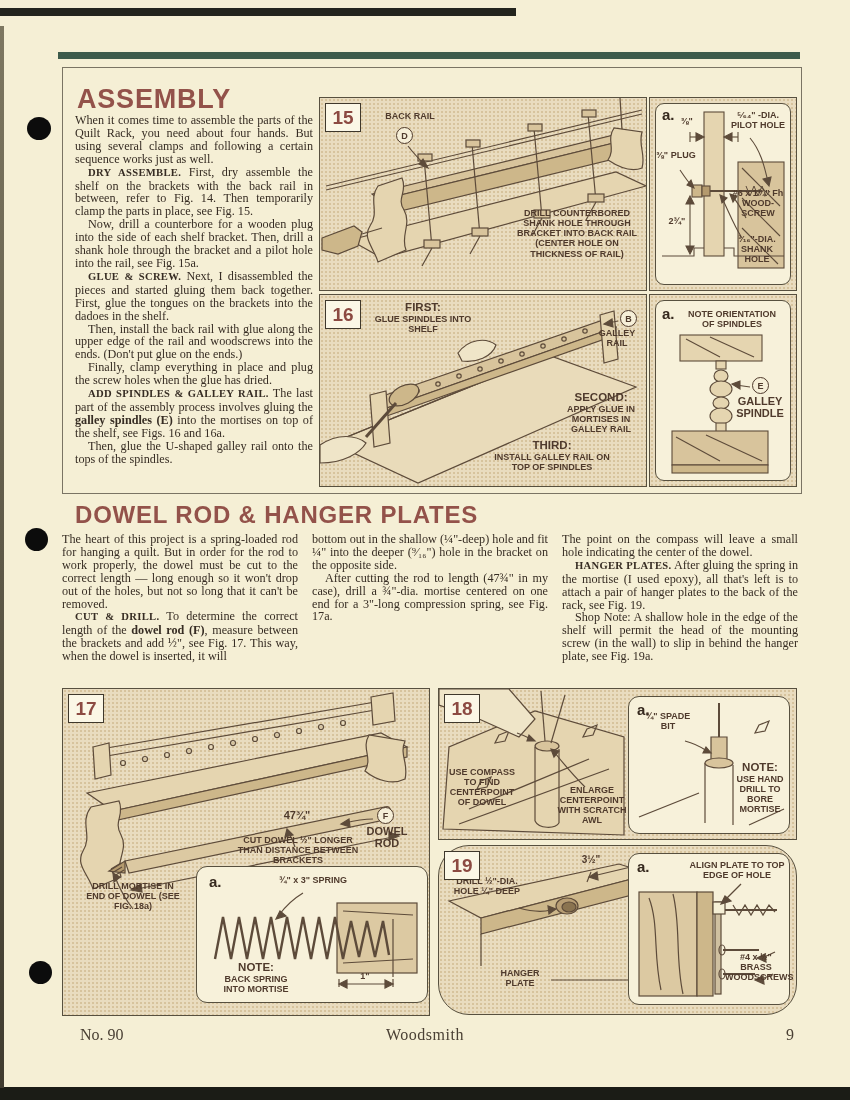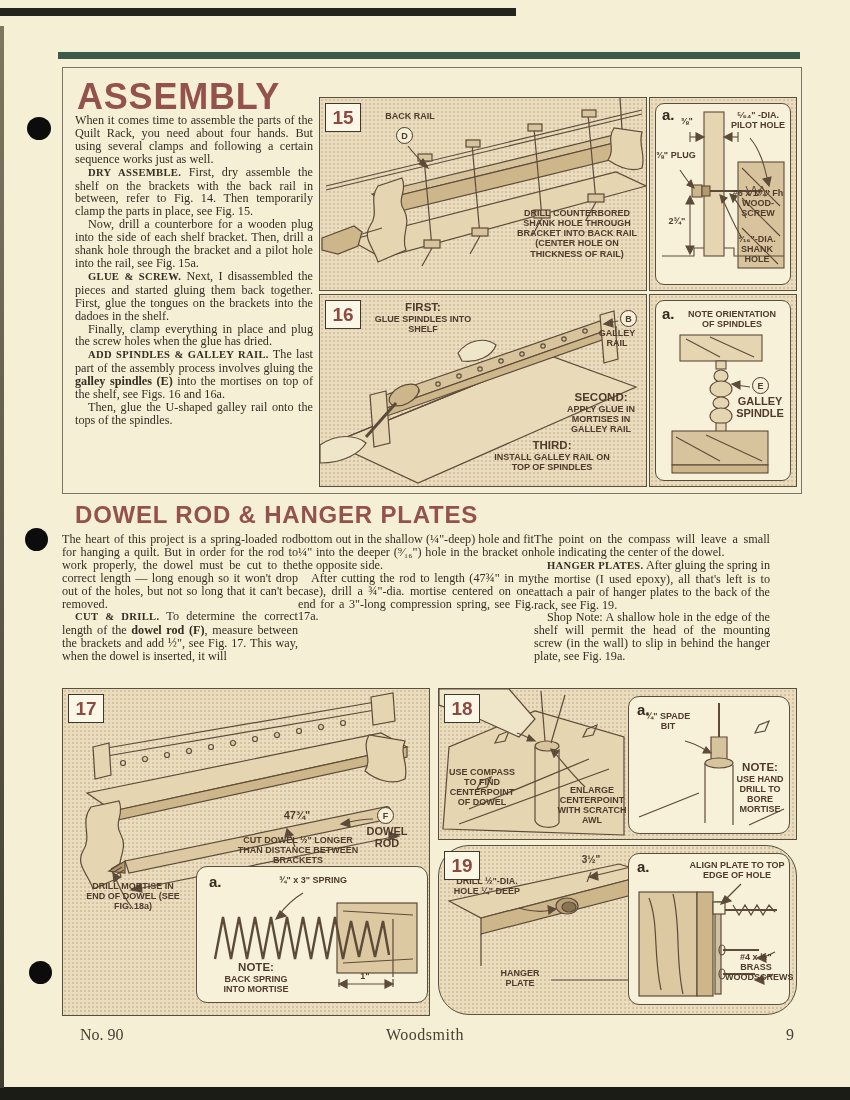--- a/index.html
+++ b/index.html
@@ -22,45 +22,46 @@
           color:#8c4a42;font:700 19px "Liberation Sans",sans-serif;display:flex;align-items:center;justify-content:center;z-index:3;}
   .apanel{position:absolute;left:5px;top:5px;right:5px;bottom:5px;background:#f7f1da;border:1.3px solid #57503f;border-radius:9px;}
   .ipanel{position:absolute;background:#f7f1da;border:1.4px solid #57503f;border-radius:11px;}
   .lbl{position:absolute;font-family:"Liberation Sans",sans-serif;font-weight:700;font-size:9px;line-height:1.13;
        color:#4f3a2c;text-align:center;z-index:2;}
   .lbl .head{display:block;font-size:11.5px;}
   .tag{position:absolute;font:700 15px "Liberation Sans",sans-serif;color:#36291e;z-index:2;}
   .co{position:absolute;width:15px;height:15px;border:1.3px solid #4f3a2c;border-radius:50%;background:#f6efd8;
       color:#4f3a2c;font:700 9px "Liberation Sans",sans-serif;display:flex;align-items:center;justify-content:center;z-index:2;}
   .art{position:absolute;left:0;top:0;}
-  .cols{position:absolute;left:62px;top:533px;width:736px;display:flex;gap:0;}
+  .cols{position:absolute;left:62px;top:533px;width:736px;display:flex;gap:14px;}
   .dcol{width:236px;}
   .footer{position:absolute;left:0;top:1026px;width:850px;font-size:16px;color:#4a4034;}
 </style>
 </head>
 <body>
 
 <div class="page">
 
   <div class="scan-top"></div>
   <div class="scan-bottom"></div>
   <div class="scan-left"></div>
   <div class="hole" style="left:27px;top:117px;width:24px;height:23px;"></div>
   <div class="hole" style="left:25px;top:528px;width:23px;height:23px;"></div>
   <div class="hole" style="left:29px;top:961px;width:23px;height:23px;"></div>
   <div class="green-rule"></div>
 
   <div class="section-box">
-    <div class="h1" style="left:14px;top:8px;font-size:36px;">ASSEMBLY</div>
+    <div class="h1" style="left:14px;top:16px;font-size:27px;">ASSEMBLY</div>
 
     <div class="bodytext" style="position:absolute;left:12px;top:46px;width:238px;">
       <p><span>When it comes time to assemble the parts of the Quilt Rack, you need about four hands. But using several clamps and following a certain sequence works just as well.</span></p>
       <p><span class="lead">DRY ASSEMBLE.</span> <span>First, dry assemble the shelf on the brackets with the back rail in between, refer to Fig. 14. Then temporarily clamp the parts in place, see Fig. 15.</span></p>
       <p><span>Now, drill a counterbore for a wooden plug into the side of each shelf bracket. Then, drill a shank hole through the bracket and a pilot hole into the rail, see Fig. 15a.</span></p>
       <p><span class="lead">GLUE &amp; SCREW.</span> <span>Next, I disassembled the pieces and started gluing them back together. First, glue the tongues on the brackets into the dadoes in the shelf.</span></p>
+      <p><span>Then, install the back rail with glue along the upper edge of the rail and woodscrews into the ends. (Don't put glue on the ends.)</span></p>
       <p><span>Finally, clamp everything in place and plug the screw holes when the glue has dried.</span></p>
       <p><span class="lead">ADD SPINDLES &amp; GALLEY RAIL.</span> <span>The last part of the assembly process involves gluing the </span><b>galley spindles (E)</b><span> into the mortises on top of the shelf, see Figs. 16 and 16a.</span></p>
       <p><span>Then, glue the U-shaped galley rail onto the tops of the spindles.</span></p>
     </div>
 
     <div class="fig" style="left:256px;top:29px;width:326px;height:192px;">
       <svg class="art" width="326" height="192" viewBox="0 0 326 192">
         <g stroke="#5d4b3a" stroke-width="1.2" fill="none">
           <line x1="6" y1="88" x2="322" y2="12"></line>
             <line x1="6" y1="92" x2="322" y2="16"></line>

